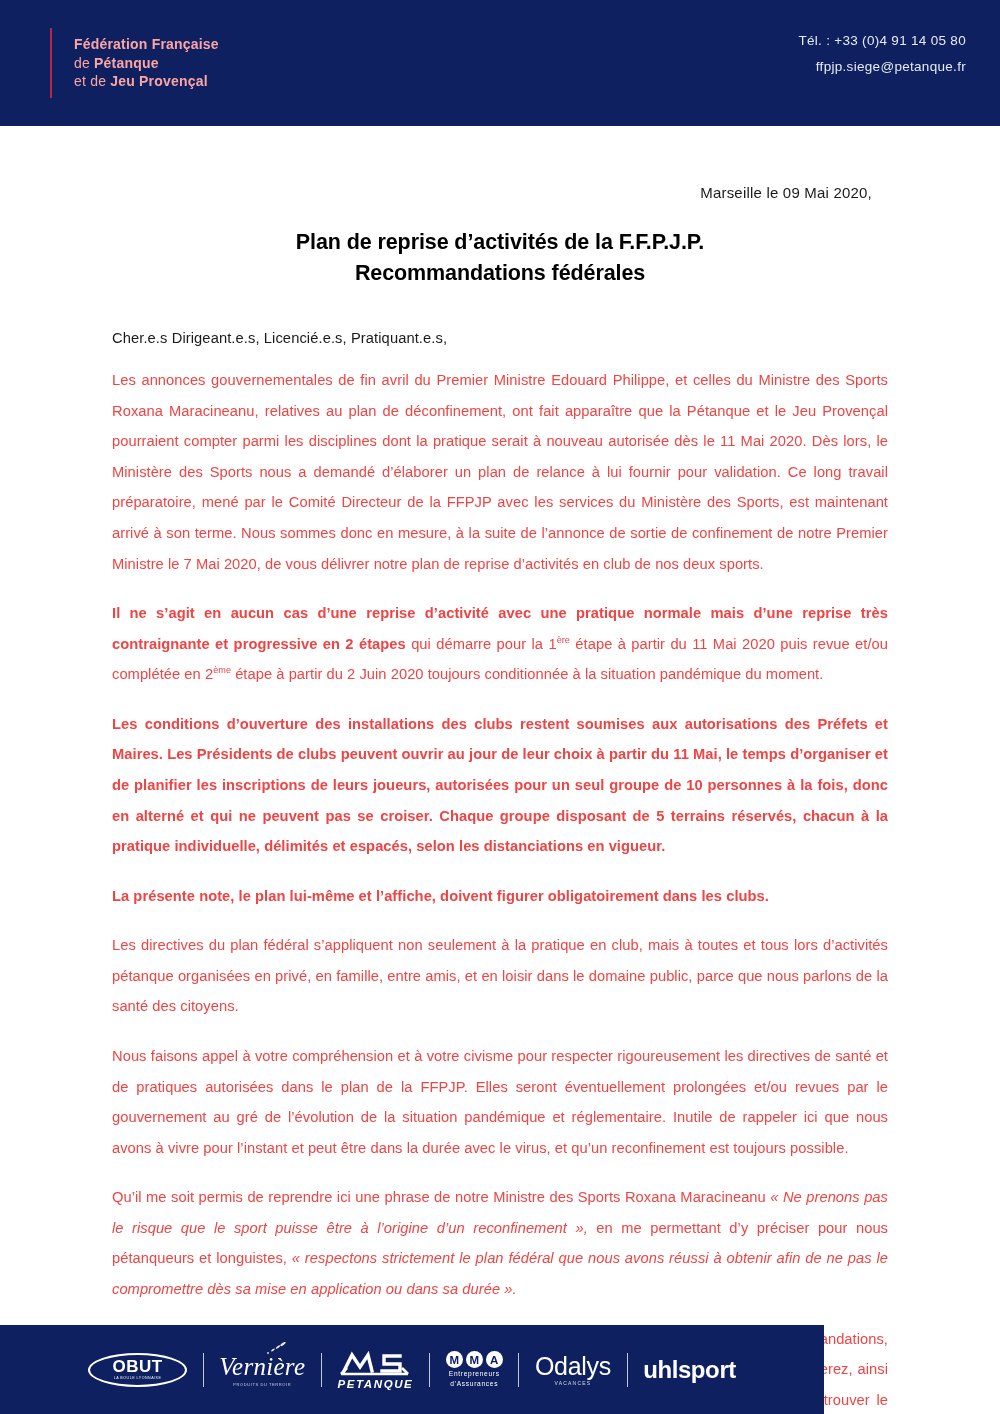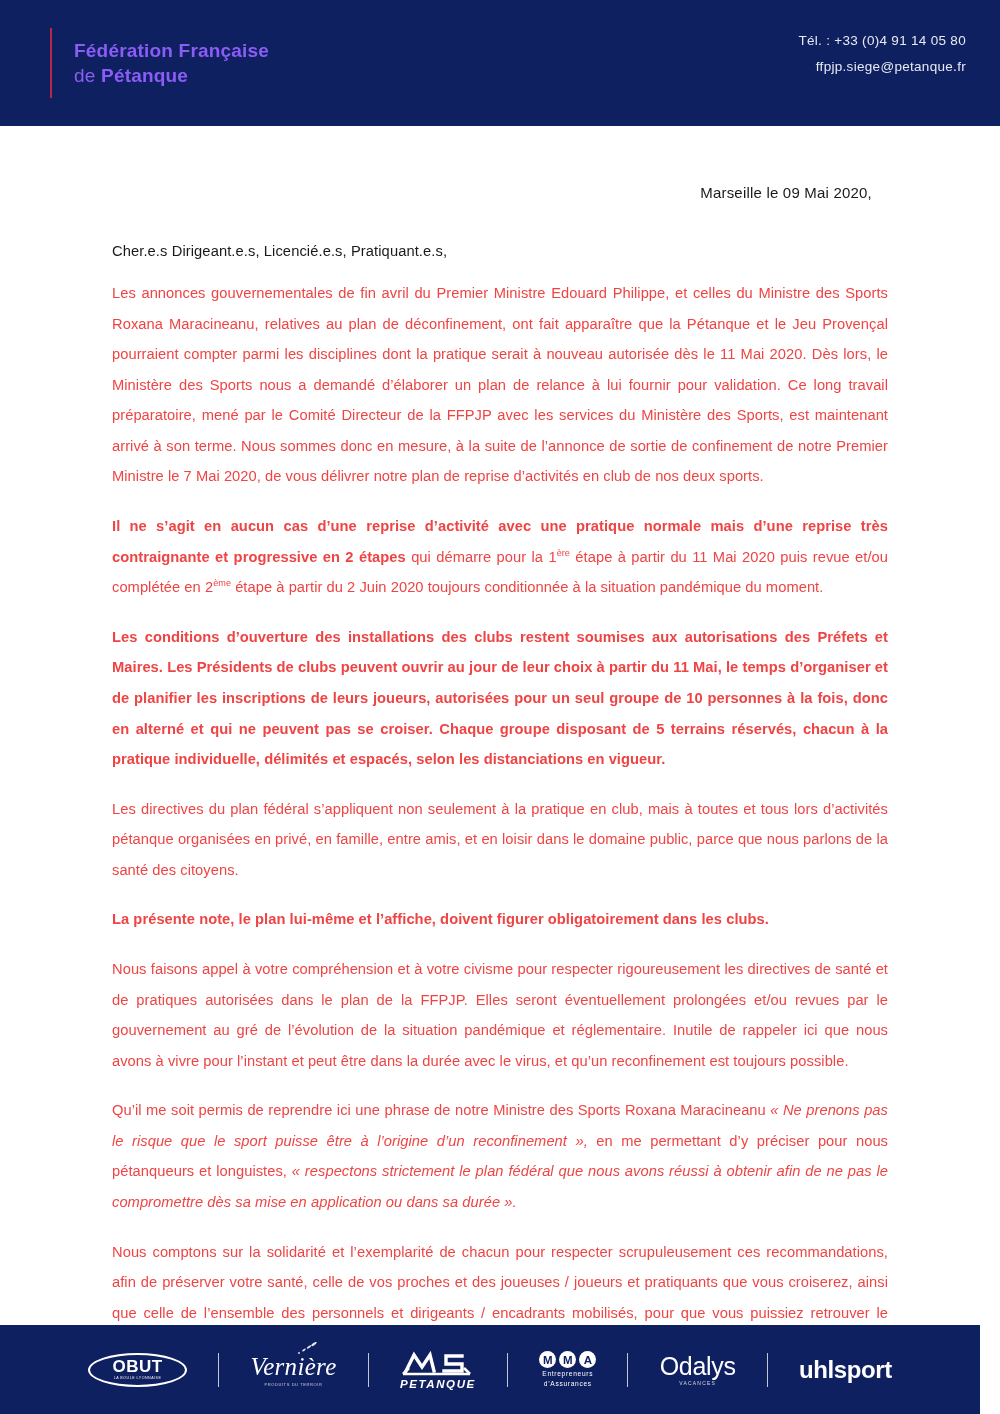--- a/index.html
+++ b/index.html
@@ -45,23 +45,23 @@
     flex: 0 0 auto;
   }
   .rooster svg { display:block; }
   .logo-divider {
     width: 2px;
     height: 70px;
     background: #b8264a;
     margin: 0 22px 0 16px;
   }
   .fed-name {
-    color: #8b5cf6;
+    color: #fca5a5;
     line-height: 1.32;
-    font-size: 19px;
+    font-size: 14px;
     letter-spacing: 0.2px;
   }
   .fed-name .l1 { font-weight: 700; }
   .fed-name .l2 span.b,
   .fed-name .l3 span.b { font-weight: 700; }
   .fed-name .l2, .fed-name .l3 { font-weight: 400; }
 
   .contact {
     position: absolute;
     right: 34px;
@@ -117,21 +117,21 @@
   p.para.bold { font-weight: 700; }
   p.para .b { font-weight: 700; }
   p.para .i { font-style: italic; }
   sup { font-size: 0.62em; vertical-align: super; line-height: 0; }
 
   
   .footer {
     position: absolute;
     left: 0;
     bottom: 0;
-    width: 980px;
+    width: 824px;
     height: 89px;
     background: #0f2060;
     display: flex;
     align-items: center;
     justify-content: center;
   }
   .sponsors {
     display: flex;
     align-items: center;
     width: 100%;
@@ -168,21 +168,21 @@
   .obut .t1 { font-weight: 700; font-size: 17px; letter-spacing: 0.5px; }
   .obut .t2 { font-size: 3.6px; letter-spacing: 0.5px; margin-top: 2px; opacity: .95;}
   
   .verniere { position: relative; text-align:center; }
   .verniere .t1 { font-family: "Liberation Serif", serif; font-style: italic; font-size: 25px; letter-spacing: 0.3px; }
   .verniere .t2 { font-size: 4px; opacity: .75; margin-top: 1px; letter-spacing: .6px; }
   .verniere .spark {
     position:absolute; top:-11px; left:50%; width:26px; height:14px;
   }
   
-  .ms { text-align: center; line-height: 1; }
+  .ms { text-align: left; line-height: 1; }
   .ms .mark { display:block; margin: 0 auto 2px auto; }
   .ms .t2 { font-family:"Liberation Sans", sans-serif; font-style: italic; font-weight: 700; font-size: 11.5px; letter-spacing: 1.6px; }
   
   .mma { text-align: center; line-height: 1.05; }
   .mma .circles { display: flex; gap: 3px; justify-content: center; }
   .mma .c {
     width: 17px; height: 17px; border-radius: 50%;
     background: #fff; color: #0f2060;
     font-size: 11.5px; font-weight: 700;
     display: flex; align-items: center; justify-content: center;
@@ -203,46 +203,51 @@
   <div class="header">
     <div class="header-inner">
       <div class="logo-block">
 
 
         <div class="logo-divider"></div>
 
         <div class="fed-name">
           <div class="l1">Fédération Française</div>
           <div class="l2"><span>de </span><span class="b">Pétanque</span></div>
+          <div class="l3"><span>et de </span><span class="b">Jeu Provençal</span></div>
         </div>
       </div>
 
       <div class="contact">
         <div>Tél. : +33 (0)4 91 14 05 80</div>
         <div>ffpjp.siege@petanque.fr</div>
       </div>
     </div>
   </div>
 
   <div class="content">
 
     <div class="datum">Marseille le 09 Mai 2020,</div>
 
+    <div class="doc-title">
+      <div>Plan de reprise d’activités de la F.F.P.J.P.</div>
+      <div>Recommandations fédérales</div>
+    </div>
 
     <div class="salutation">Cher.e.s Dirigeant.e.s, Licencié.e.s, Pratiquant.e.s,</div>
 
     <p class="para">Les annonces gouvernementales de fin avril du Premier Ministre Edouard Philippe, et celles du Ministre des Sports Roxana Maracineanu, relatives au plan de déconfinement, ont fait apparaître que la Pétanque et le Jeu Provençal pourraient compter parmi les disciplines dont la pratique serait à nouveau autorisée dès le 11 Mai 2020. Dès lors, le Ministère des Sports nous a demandé d’élaborer un plan de relance à lui fournir pour validation. Ce long travail préparatoire, mené par le Comité Directeur de la FFPJP avec les services du Ministère des Sports, est maintenant arrivé à son terme. Nous sommes donc en mesure, à la suite de l’annonce de sortie de confinement de notre Premier Ministre le 7 Mai 2020, de vous délivrer notre plan de reprise d’activités en club de nos deux sports.</p>
 
     <p class="para"><span class="b">Il ne s’agit en aucun cas d’une reprise d’activité avec une pratique normale mais d’une reprise très contraignante et progressive en 2 étapes</span><span> qui démarre pour la 1</span><sup>ère</sup><span> étape à partir du 11 Mai 2020 puis revue et/ou complétée en 2</span><sup>ème</sup><span> étape à partir du 2 Juin 2020 toujours conditionnée à la situation pandémique du moment.</span></p>
 
     <p class="para bold">Les conditions d’ouverture des installations des clubs restent soumises aux autorisations des Préfets et Maires. Les Présidents de clubs peuvent ouvrir au jour de leur choix à partir du 11 Mai, le temps d’organiser et de planifier les inscriptions de leurs joueurs, autorisées pour un seul groupe de 10 personnes à la fois, donc en alterné et qui ne peuvent pas se croiser. Chaque groupe disposant de 5 terrains réservés, chacun à la pratique individuelle, délimités et espacés, selon les distanciations en vigueur.</p>
 
+    <p class="para bold">La présente note, le plan lui-même et l’affiche, doivent figurer obligatoirement dans les clubs.</p>
+
     <p class="para">Les directives du plan fédéral s’appliquent non seulement à la pratique en club, mais à toutes et tous lors d’activités pétanque organisées en privé, en famille, entre amis, et en loisir dans le domaine public, parce que nous parlons de la santé des citoyens.</p>
-
-    <p class="para bold">La présente note, le plan lui-même et l’affiche, doivent figurer obligatoirement dans les clubs.</p>
 
     <p class="para">Nous faisons appel à votre compréhension et à votre civisme pour respecter rigoureusement les directives de santé et de pratiques autorisées dans le plan de la FFPJP.  Elles seront éventuellement prolongées et/ou revues par le gouvernement au gré de l’évolution de la situation pandémique et réglementaire. Inutile de rappeler ici que nous avons à vivre pour l’instant et peut être dans la durée avec le virus, et qu’un reconfinement est toujours possible.</p>
 
     <p class="para"><span>Qu’il me soit permis de reprendre ici une phrase de notre Ministre des Sports Roxana Maracineanu </span><span class="i">« Ne prenons pas le risque que le sport puisse être à l’origine d’un reconfinement »,</span><span> en me permettant d’y préciser pour nous pétanqueurs et longuistes, </span><span class="i">« respectons strictement le plan fédéral que nous avons réussi à obtenir afin de ne pas le compromettre dès sa mise en application ou dans sa durée ».</span></p>
 
     <p class="para">Nous comptons sur la solidarité et l’exemplarité de chacun pour respecter scrupuleusement ces recommandations, afin de préserver votre santé, celle de vos proches et des joueuses / joueurs et pratiquants que vous croiserez, ainsi que celle de l’ensemble des personnels et dirigeants / encadrants mobilisés, pour que vous puissiez retrouver le plaisir du jeu.</p>
 
   </div>
 
   <div class="footer">

